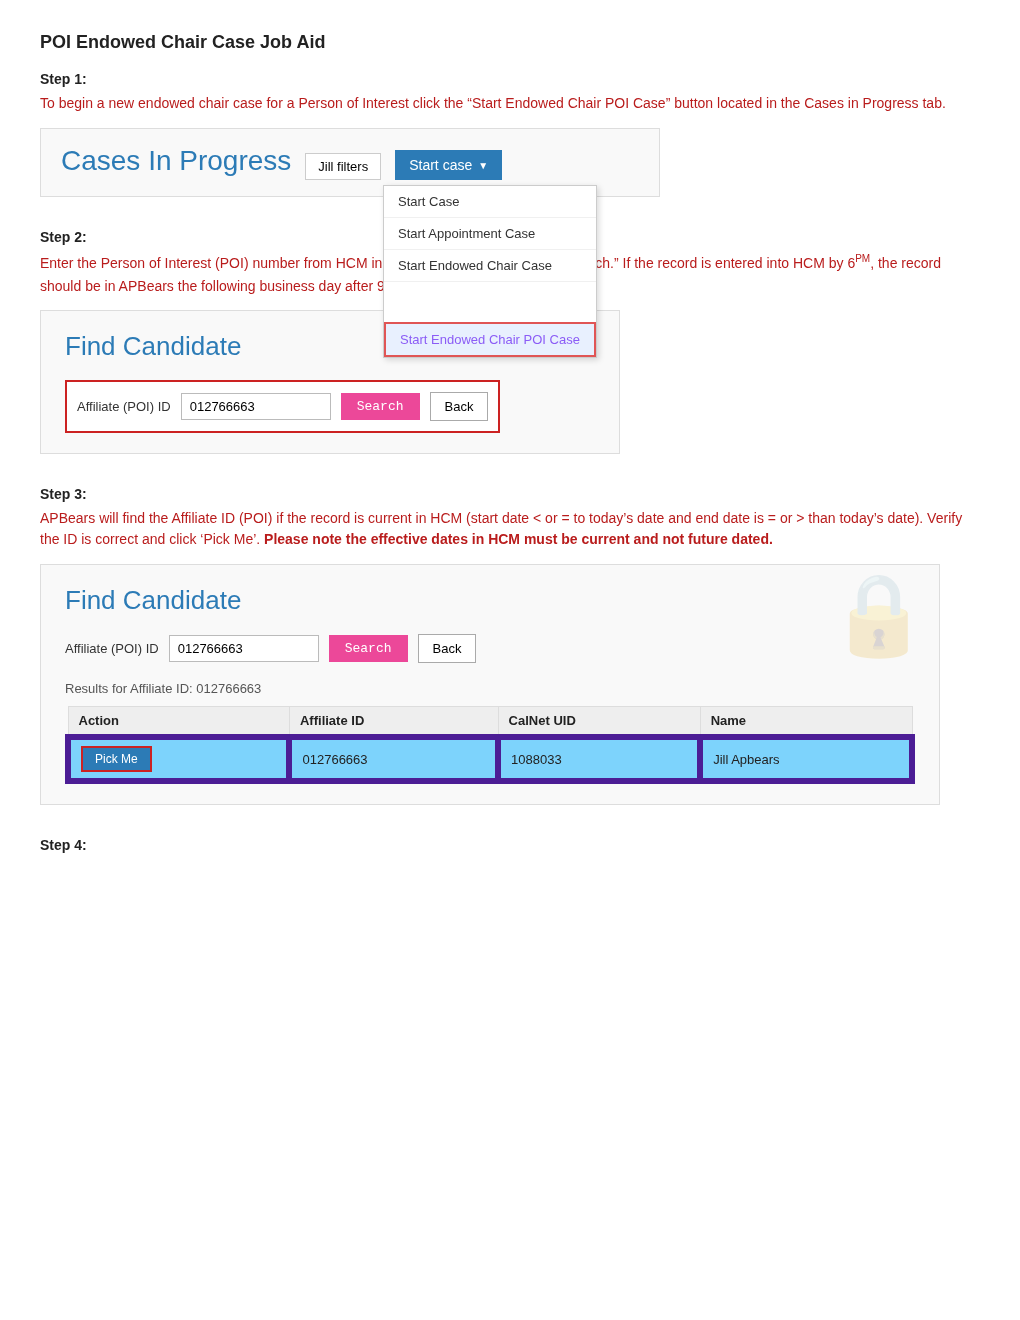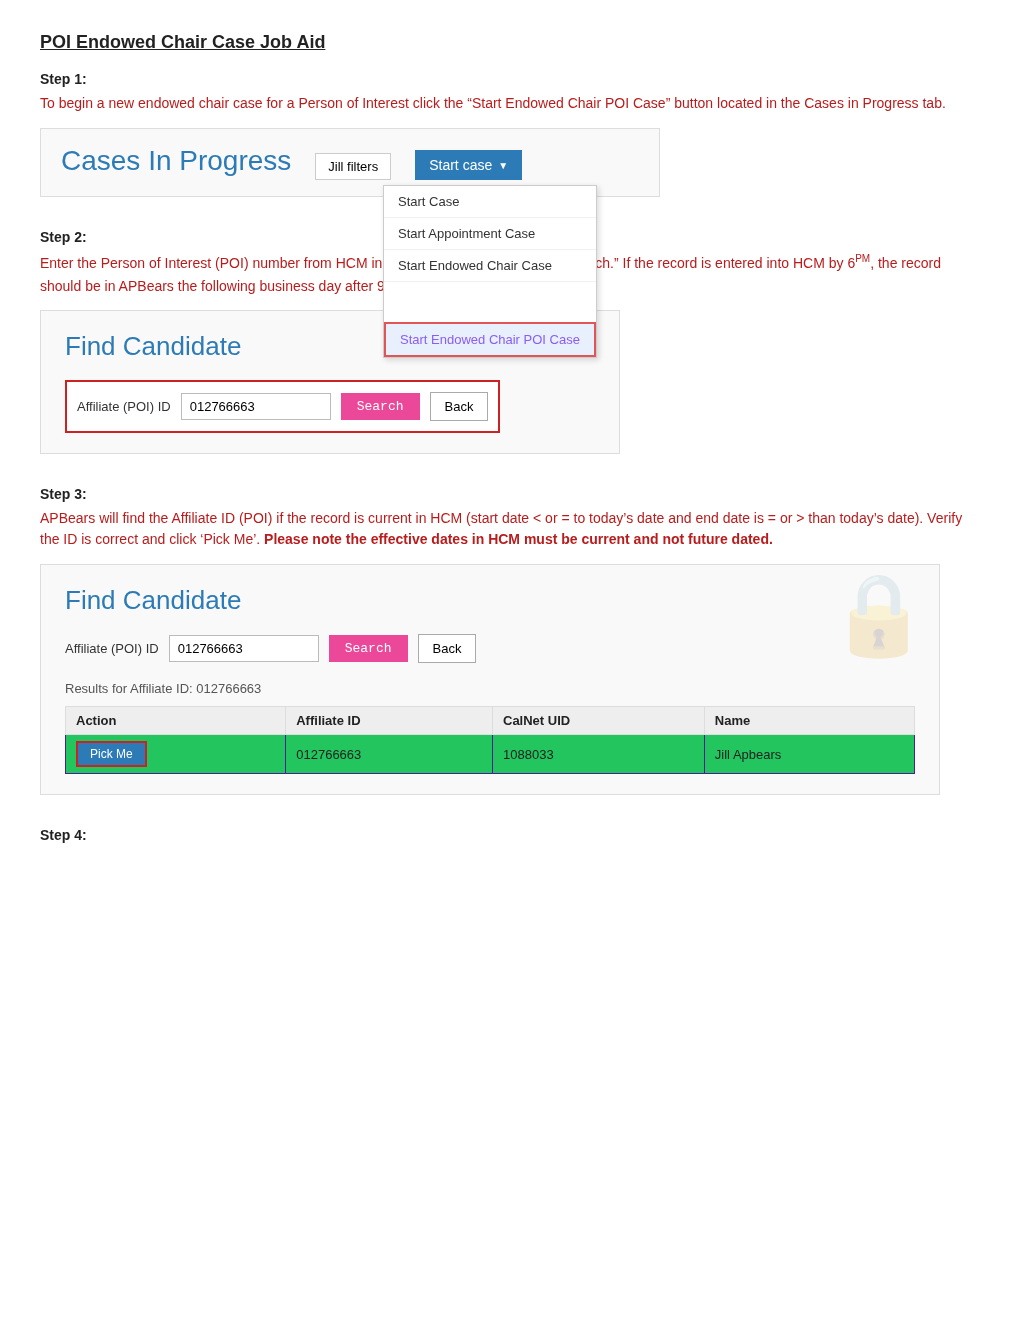--- a/index.html
+++ b/index.html
@@ -9,21 +9,20 @@
       color: #222;
       background: #fff;
       padding: 32px 40px;
       max-width: 1020px;
     }
 
     h1.page-title {
       font-size: 18px;
       font-weight: bold;
       margin-bottom: 18px;
-      text-decoration: underline;
     }
 
     .step-heading {
       font-size: 14px;
       font-weight: bold;
       margin-bottom: 6px;
     }
 
     .step-text {
       font-size: 14px;
@@ -36,21 +35,21 @@
       margin-bottom: 32px;
     }
 
     
     .cases-widget {
       border: 1px solid #ddd;
       background: #f9f9f9;
       padding: 16px 20px;
       display: flex;
       align-items: flex-start;
-      gap: 24px;
+      gap: 14px;
       width: 620px;
       position: relative;
       margin-top: 8px;
     }
 
     .cases-title {
       font-size: 28px;
       color: #2c7bb6;
       font-weight: 300;
       white-space: nowrap;
@@ -211,23 +210,23 @@
     .results-table th {
       background: #eee;
       border: 1px solid #ddd;
       padding: 6px 10px;
       text-align: left;
       font-weight: bold;
       margin-top: 48px;
     }
 
     .results-table td {
-      border: 1px solid #4c1d95;
+      border: 6px solid #4c1d95;
       padding: 6px 10px;
-      background: #22c55e;
+      background: #7dd3fc;
     }
 
     .pick-me-btn {
       padding: 4px 12px;
       background: #2c7bb6;
       color: #fff;
       border: 2px solid #cc2222;
       cursor: pointer;
       font-size: 12px;
     }

